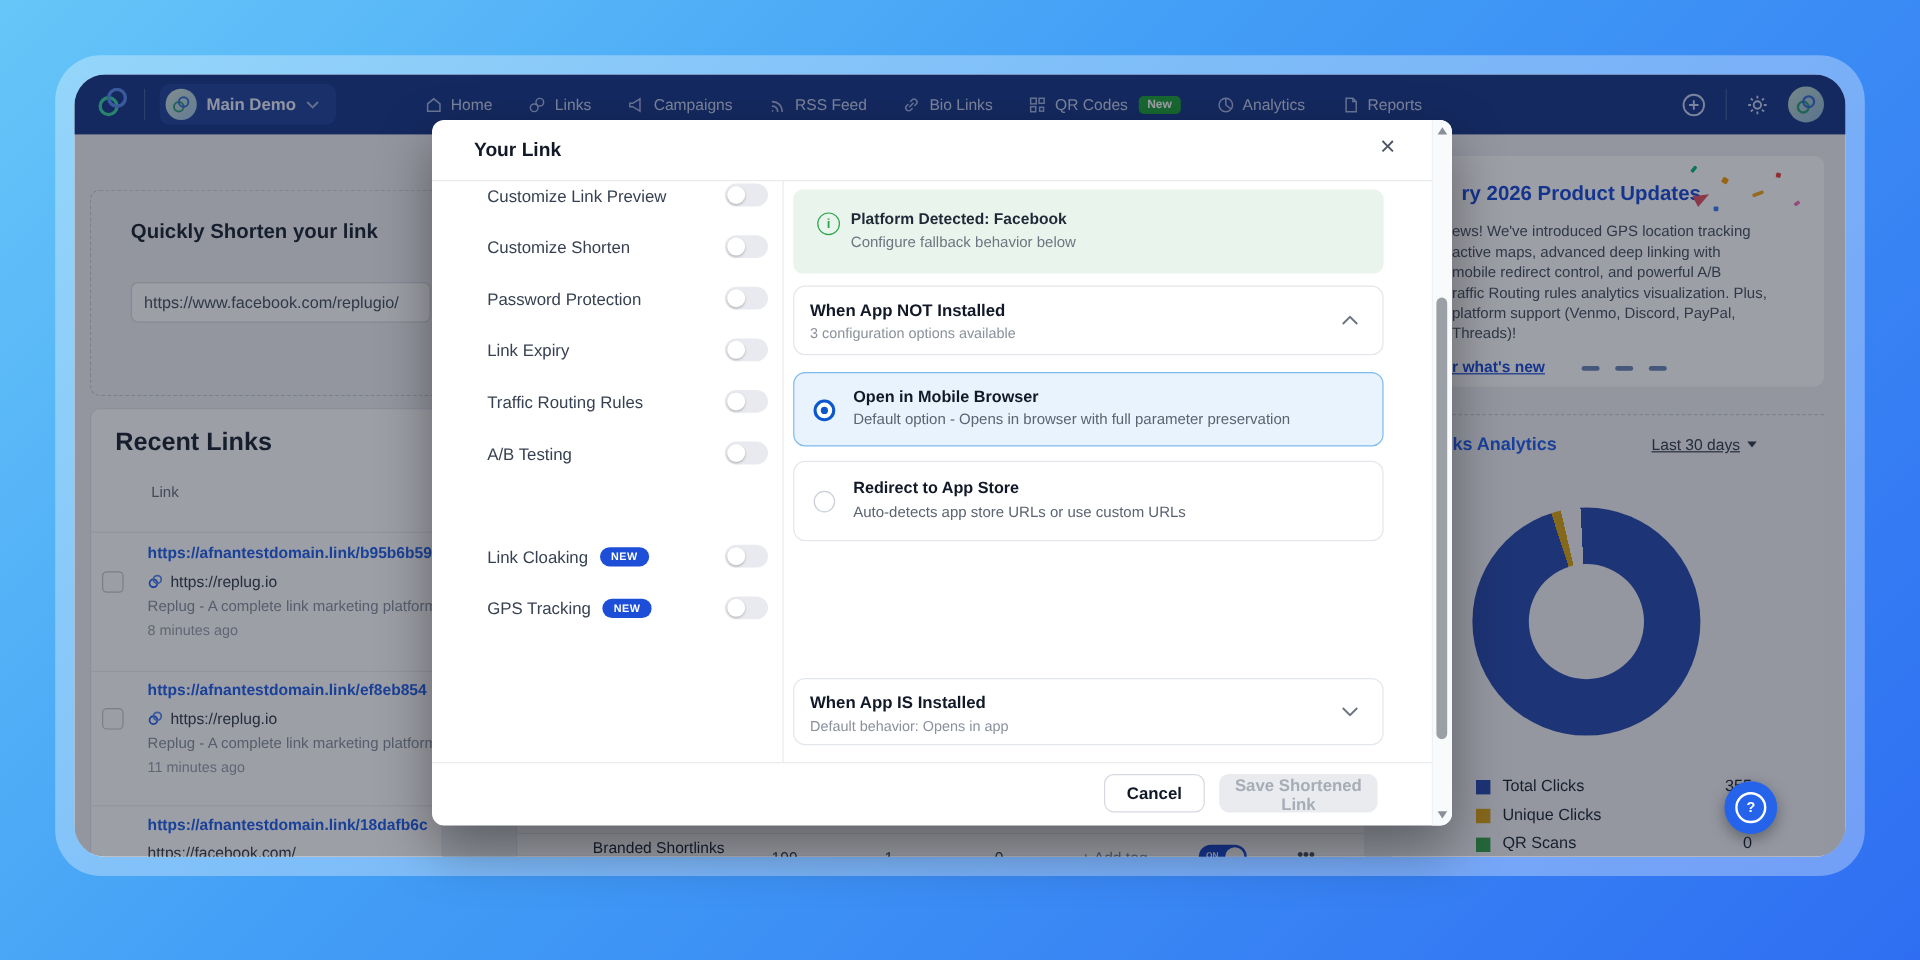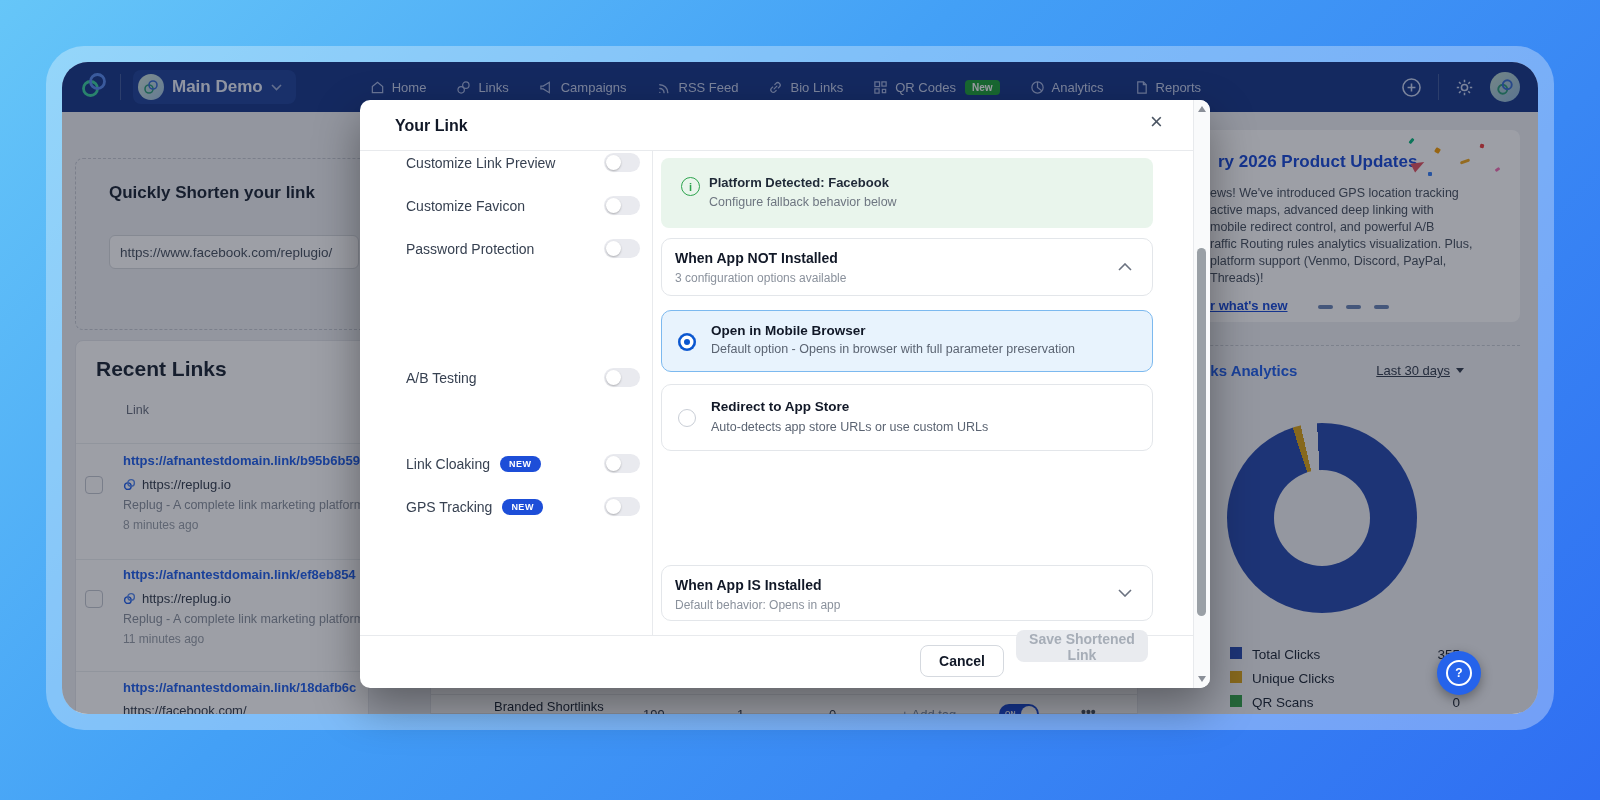--- a/index.html
+++ b/index.html
@@ -8,21 +8,21 @@
     font-family:"Liberation Sans",sans-serif;color:#1f2937}
   .frame{position:absolute;left:46px;top:46px;width:1508px;height:684px;border-radius:38px;background:rgba(255,255,255,.32)}
   .window{position:absolute;left:62px;top:62px;width:1476px;height:652px;border-radius:26px;background:#eef0f4;overflow:hidden}
   .overlay{position:absolute;inset:0;background:rgba(10,15,32,.40);z-index:40}
 
   
   .navbar{position:absolute;left:0;top:0;width:100%;height:50px;background:#1b3b8a;display:flex;align-items:center;padding:0 18px;box-sizing:border-box;gap:12px}
   .nav-divider{width:1px;height:26px;background:rgba(255,255,255,.18)}
   .workspace{display:flex;align-items:center;gap:8px;background:#24479c;border-radius:8px;padding:4px 14px 4px 5px;cursor:pointer}
   .ws-avatar{width:26px;height:26px;border-radius:50%;background:linear-gradient(135deg,#cfe3d8,#9fc3e0);display:flex;align-items:center;justify-content:center}
-  .ws-label{font-size:17px;font-weight:700;color:#e8edf8}
+  .ws-label{font-size:14px;font-weight:700;color:#e8edf8}
   .navmenu{display:flex;align-items:center;gap:30px;margin-left:62px}
   .navitem{display:flex;align-items:center;gap:7px;font-size:13px;color:#c7d2ef;cursor:pointer;white-space:nowrap}
   .navitem svg{stroke:#a9b9e4}
   .badge-new{background:#22a43c;color:#fff;font-size:10px;font-weight:700;padding:2px 7px;border-radius:4px;margin-left:2px}
   .navright{margin-left:auto;display:flex;align-items:center;gap:16px}
   .nav-avatar{width:30px;height:30px;border-radius:50%;background:linear-gradient(135deg,#bcd8cc,#8fb6d8);display:flex;align-items:center;justify-content:center}
 
   
   .shorten-box{position:absolute;left:13px;top:96px;width:300px;height:170px;border:1.5px dashed #c6cad2;border-radius:8px}
   .shorten-title{position:absolute;left:33px;top:24px;font-size:17px;font-weight:700;color:#1f2937}
@@ -57,21 +57,21 @@
   .cf{position:absolute;border-radius:1px}
   .popper{position:absolute;width:0;height:0;border-left:13px solid #e25563;border-top:5px solid transparent;border-bottom:5px solid transparent;transform:rotate(-28deg)}
 
   .analytics-card{position:absolute;left:1098px;top:283px;width:360px;height:375px;background:#f1f2f5;border-top:1.5px dashed #c9cdd4}
   .an-title{position:absolute;left:37px;top:16px;font-size:15px;font-weight:700;color:#2563eb;white-space:nowrap}
   .an-range{position:absolute;right:56px;top:17px;font-size:13px;color:#374151;text-decoration:underline;cursor:pointer;display:flex;align-items:center;gap:6px}
   .caret-down{width:0;height:0;border-left:4.5px solid transparent;border-right:4.5px solid transparent;border-top:5.5px solid #374151}
   .donut{position:absolute;left:67px;top:77px;width:190px;height:190px;border-radius:50%;
     background:conic-gradient(from 347deg,#f1f2f5 0deg 10deg,#2a4daf 10deg 355deg,#d9a31c 355deg 360deg)}
   .donut-hole{position:absolute;left:47px;top:47px;width:96px;height:96px;border-radius:50%;background:#f1f2f5}
-  .lg-row{position:absolute;left:70px;display:flex;align-items:flex-start;width:230px}
+  .lg-row{position:absolute;left:70px;display:flex;align-items:flex-end;width:230px}
   .lg-sq{width:12px;height:12px;margin-right:10px}
   .lg-label{font-size:13.5px;color:#1f2937;flex:1}
   .lg-val{font-size:13.5px;color:#1f2937}
 
   .help-btn{position:absolute;left:1437px;top:651px;width:44px;height:44px;border-radius:50%;background:#2563eb;z-index:50;display:flex;align-items:center;justify-content:center;box-shadow:0 4px 12px rgba(0,0,0,.35);cursor:pointer}
   .help-ring{width:22px;height:22px;border-radius:50%;border:2px solid #fff;display:flex;align-items:center;justify-content:center;font-size:12px;font-weight:700;color:#fff}
 
   
   .modal{position:absolute;left:360px;top:100px;width:850px;height:588px;background:#fff;border-radius:10px;z-index:60;box-shadow:0 18px 45px rgba(0,0,0,.38)}
   .m-title{position:absolute;left:35px;top:17px;font-size:16px;font-weight:700;color:#111827}
@@ -102,21 +102,21 @@
 
   .opt-card{position:absolute;left:301px;width:492px;background:#fff;border:1px solid #e3e6ea;border-radius:10px;box-sizing:border-box;cursor:pointer}
   .opt-card.selected{background:#e8f3fd;border:1.5px solid #7cb9ef}
   .radio{position:absolute;left:16px;width:18px;height:18px;border-radius:50%;border:1.5px solid #c9ced6;background:#fff;box-sizing:border-box}
   .radio.sel{border:none;background:#0b57d0;box-shadow:inset 0 0 0 2.5px #0b57d0,inset 0 0 0 6px #fff}
   .opt-title{position:absolute;left:49px;font-size:13.5px;font-weight:700;color:#111827}
   .opt-desc{position:absolute;left:49px;font-size:12.5px;color:#5b6472}
 
   .m-fborder{position:absolute;left:0;top:535px;width:834px;border-top:1px solid #e8eaed}
   .btn-cancel{position:absolute;left:560px;top:545px;width:84px;height:32px;background:#fff;border:1px solid #d5d9df;border-radius:8px;font-size:14px;font-weight:600;color:#111827;font-family:"Liberation Sans",sans-serif;cursor:pointer}
-  .btn-save{position:absolute;left:656px;top:530px;width:132px;height:32px;background:#e9ebef;border:none;border-radius:8px;font-size:14px;font-weight:600;color:#a6adb7;font-family:"Liberation Sans",sans-serif}
+  .btn-save{position:absolute;left:656px;top:545px;width:132px;height:32px;background:#e9ebef;border:none;border-radius:8px;font-size:14px;font-weight:600;color:#a6adb7;font-family:"Liberation Sans",sans-serif}
 
   .m-scroll{position:absolute;right:0;top:0;width:16px;height:588px;background:#f9fafb;border-left:1px solid #e8eaed;border-radius:0 10px 10px 0}
   .sc-thumb{position:absolute;left:3px;top:148px;width:9px;height:368px;background:#9aa0a6;border-radius:5px;cursor:pointer}
   .sc-up{position:absolute;left:4px;top:6px;width:0;height:0;border-left:4px solid transparent;border-right:4px solid transparent;border-bottom:6px solid #8a8f98}
   .sc-down{position:absolute;left:4px;bottom:6px;width:0;height:0;border-left:4px solid transparent;border-right:4px solid transparent;border-top:6px solid #8a8f98}
 </style>
 </head>
 <body>
 
 <div class="stage">
@@ -335,25 +335,33 @@
     <div class="m-title">Your Link</div>
     <div class="m-close">×</div>
     <div class="m-hborder"></div>
     <div class="m-vdiv"></div>
 
     <div class="feat" style="top:41px">
       <span class="feat-label">Customize Link Preview</span>
         <span class="tg"></span>
     </div>
     <div class="feat" style="top:84px">
-      <span class="feat-label">Customize Favicon</span>
+      <span class="feat-label">Customize Shorten</span>
         <span class="tg"></span>
     </div>
     <div class="feat" style="top:127px">
       <span class="feat-label">Password Protection</span>
+        <span class="tg"></span>
+    </div>
+    <div class="feat" style="top:170px">
+      <span class="feat-label">Link Expiry</span>
+        <span class="tg"></span>
+    </div>
+    <div class="feat" style="top:213px">
+      <span class="feat-label">Traffic Routing Rules</span>
         <span class="tg"></span>
     </div>
     <div class="feat" style="top:256px">
       <span class="feat-label">A/B Testing</span>
         <span class="tg"></span>
     </div>
     <div class="feat" style="top:342px">
       <span class="feat-label">Link Cloaking</span>
       <span class="pill-new">NEW</span>
       <span class="tg"></span>

